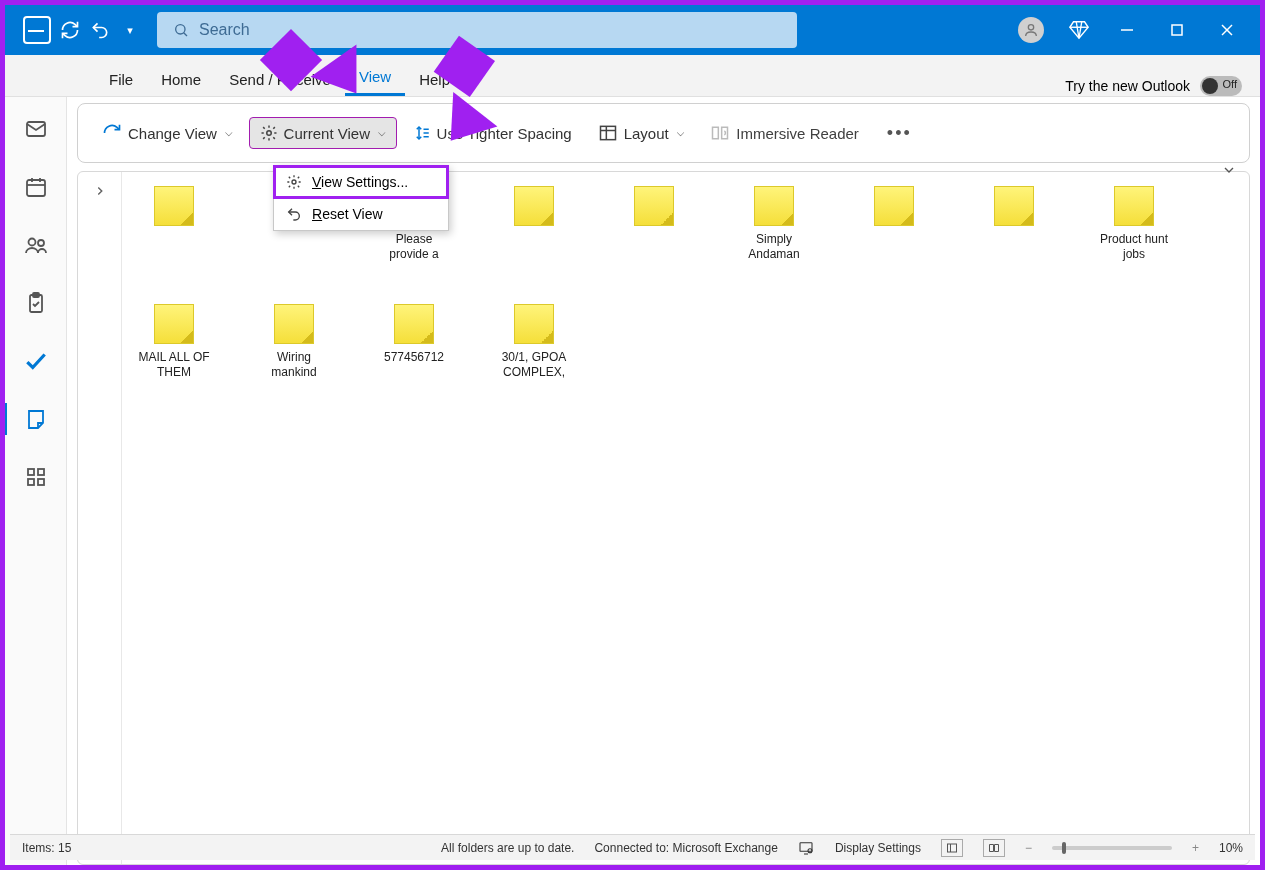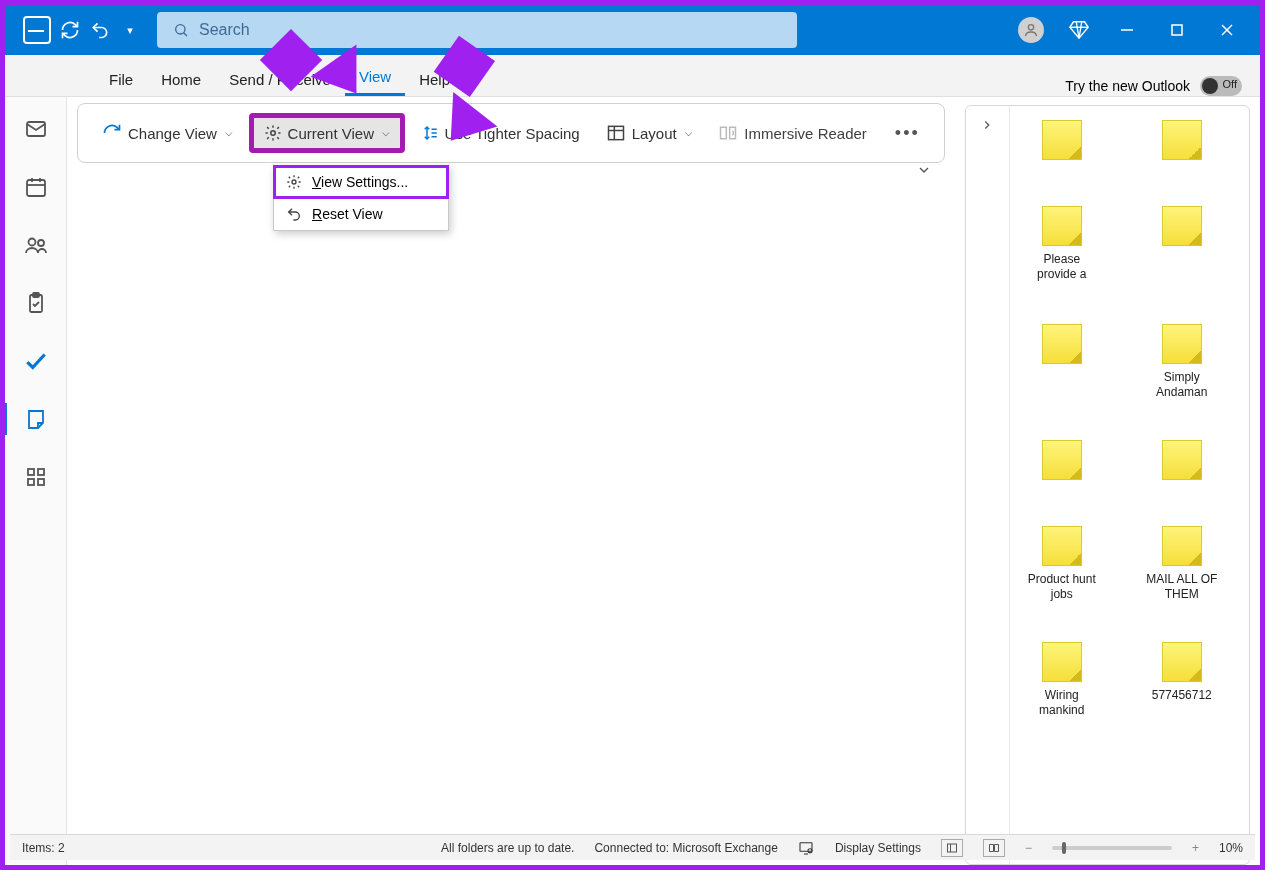--- a/index.html
+++ b/index.html
@@ -22,24 +22,24 @@
   .trynew { margin-left: auto; margin-right: 18px; display: flex; align-items: center; gap: 10px; font-size: 14px; }
   .toggle { width: 42px; height: 20px; border-radius: 10px; background: #bbb; position: relative; }
   .toggle::after { content: ""; position: absolute; left: 2px; top: 2px; width: 16px; height: 16px; background: #333; border-radius: 50%; }
   .toggle-label { position: absolute; right: 5px; top: 2px; font-size: 11px; color: #222; }
   
   .ribbon-area { display: flex; }
   .leftnav { width: 62px; background: #fafafa; border-right: 1px solid #e4e4e4; display: flex; flex-direction: column; align-items: center; padding-top: 18px; gap: 30px; height: 768px; }
   .leftnav .nav-ico { width: 28px; height: 28px; display: flex; align-items: center; justify-content: center; cursor: pointer; color: #555; position: relative; }
   .leftnav .nav-ico.active { color: #0078d4; }
   .leftnav .nav-ico.active::before { content: ""; position: absolute; left: -18px; top: -2px; width: 3px; height: 32px; background: #0078d4; }
-  .main { flex: 1; display: flex; }
+  .main { flex: 1; display: flex; flex-direction: column; }
   .ribbon { height: 60px; margin: 6px 10px 0 10px; border: 1px solid #d0d0d0; border-radius: 8px; background: #fff; display: flex; align-items: center; padding: 0 14px; gap: 6px; position: relative; }
   .r-btn { display: flex; align-items: center; gap: 6px; padding: 6px 10px; font-size: 15px; color: #333; cursor: pointer; border-radius: 4px; }
-  .r-btn.pressed { background: #e5e5e5; border: 5px solid #a21caf; }
+  .r-btn.pressed { background: #e5e5e5; border: 1px solid #a21caf; }
   .r-btn.disabled { color: #404040; cursor: default; }
   .caret { font-size: 10px; color: #555; margin-left: 2px; }
   .ribbon .dots { margin-left: 2px; }
   .ribbon .expand { position: absolute; right: 12px; bottom: -20px; cursor: pointer; }
   
   .dropdown { position: absolute; left: 268px; top: 160px; width: 176px; background: #fff; border: 1px solid #c8c8c8; box-shadow: 2px 3px 8px rgba(0,0,0,.2); z-index: 50; }
   .dropdown .item { display: flex; align-items: center; gap: 10px; padding: 8px 12px; font-size: 14px; cursor: pointer; }
   .dropdown .item.highlight { outline: 3px solid #a020f0; outline-offset: -2px; }
   .dropdown .item .u { text-decoration: underline; }
   
@@ -296,20 +296,24 @@
             <div class="lbl">MAIL ALL OF THEM</div>
           </div>
           <div class="note-item">
             <div class="note-ico"></div>
             <div class="lbl">Wiring mankind</div>
           </div>
           <div class="note-item">
             <div class="note-ico"></div>
             <div class="lbl">577456712</div>
           </div>
+          <div class="note-item">
+            <div class="note-ico"></div>
+            <div class="lbl">30/1, GPOA COMPLEX,</div>
+          </div>
         </div>
     </div>
   </div>
 </div>
 
 <div class="dropdown">
   <div class="item highlight">
     <svg width="16" height="16" viewBox="0 0 24 24" fill="none" stroke="#444" stroke-width="2">
         <circle cx="12" cy="12" r="3"></circle>
         <path d="M12 2v3M12 19v3M4.2 4.2l2.1 2.1M17.7 17.7l2.1 2.1M2 12h3M19 12h3M4.2 19.8l2.1-2.1M17.7 6.3l2.1-2.1"></path>
@@ -325,21 +329,21 @@
   </div>
 </div>
 
 <div class="arrow-body" style="left:286px; top:24px; width:44px; height:44px; transform: rotate(45deg); transform-origin: top left;"></div>
 <div class="arrow" style="left:312px; top:52px; border-left:28px solid transparent; border-right:28px solid transparent; border-top:40px solid #a020f0; transform: rotate(-35deg);"></div>
 
 <div class="arrow-body" style="left:490px; top:56px; width:44px; height:44px; transform: rotate(125deg); transform-origin: top left;"></div>
 <div class="arrow" style="left:430px; top:100px; border-left:28px solid transparent; border-right:28px solid transparent; border-top:40px solid #a020f0; transform: rotate(38deg);"></div>
 
 <div class="statusbar">
-  <span>Items: 2</span>
+  <span>Items: 15</span>
   <span class="mid">All folders are up to date.</span>
   <span>Connected to: Microsoft Exchange</span>
   <div class="seg">
     <svg width="16" height="16" viewBox="0 0 24 24" fill="none" stroke="#333" stroke-width="1.6">
         <rect x="3" y="4" width="18" height="13" rx="1"></rect>
         <path d="M9 21h6"></path>
         <circle cx="18" cy="16" r="3"></circle>
       </svg>
     <span>Display Settings</span>
   </div>

